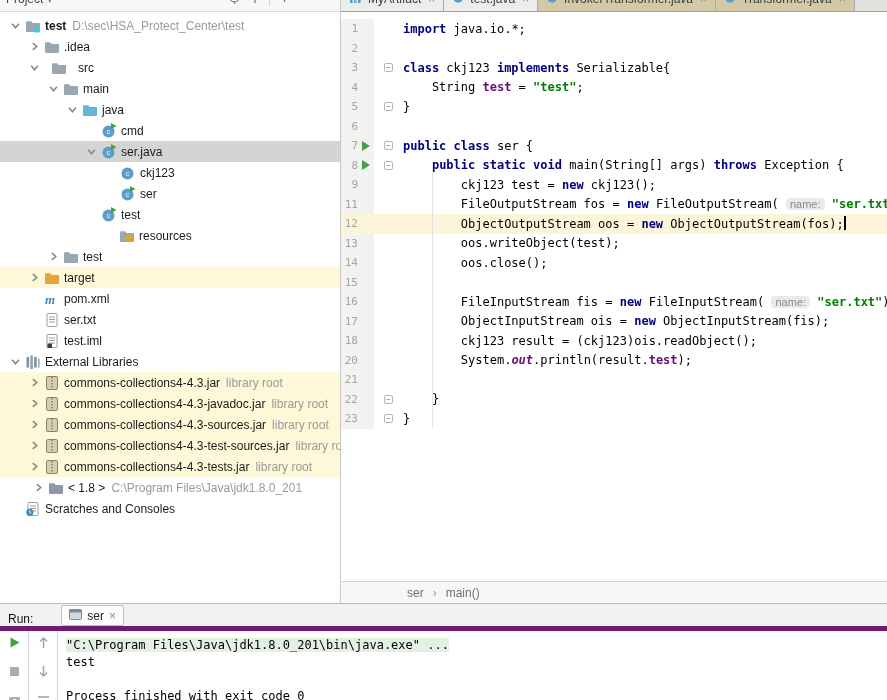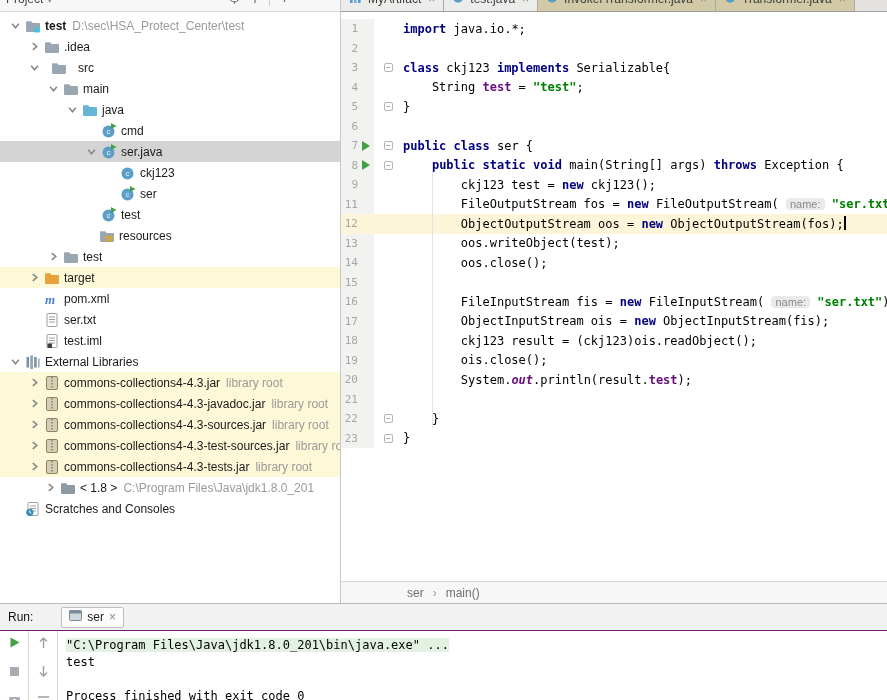--- a/index.html
+++ b/index.html
@@ -59,22 +59,22 @@
   .caret { display:inline-block; width:0; height:14px; border-left:2px solid #000; vertical-align:-2px; }
   .indent-guide { position:absolute; width:1px; background:#e3e3e3; left:91px; }
 
   
   .breadcrumb { height:22px; flex:none; background:#f7f7f7; border-top:1px solid #d4d4d4;
                 display:flex; align-items:center; padding-left:66px; color:#707070; gap:9px; }
   .bc-sep { color:#a0a0a0; }
 
   
   .run-panel { flex:1; border-top:1px solid #b9b9b9; background:#fff; display:flex; flex-direction:column; overflow:hidden; }
-  .run-tabrow { height:27px; flex:none; background:#f2f2f2; border-bottom:1px solid #701a75;
-                display:flex; align-items:center; }
+  .run-tabrow { height:27px; flex:none; background:#f2f2f2; border-bottom:5px solid #701a75;
+                display:flex; align-items:flex-end; }
   .run-label { padding:0 10px 0 8px; color:#111; }
   .run-tab { height:21px; display:flex; align-items:center; gap:5px; padding:0 7px; background:#fcfcfc;
              border:1px solid #c0c0c0; border-radius:2px; margin-left:18px; }
   .run-tab .x { color:#8a8a8a; }
   .run-body { flex:1; display:flex; overflow:hidden; }
   .rtool { width:29px; flex:none; border-right:1px solid #d6d6d6; display:flex; flex-direction:column;
            align-items:center; padding-top:5px; gap:13px; }
   .console { flex:1; padding:6px 0 0 8px; font-family:"DejaVu Sans Mono", monospace; font-size:12px;
              line-height:17px; white-space:pre; overflow:hidden; color:#000; }
   .cmd-bg { background:#e3f1e3; }
@@ -247,21 +247,21 @@
         </div>
         <div class="tree-row" style="padding-left: 82px;">
           <span class="chev"></span>
           <span class="t-icon"><svg width="16" height="16" viewBox="0 0 16 16">
               <circle cx="7.5" cy="8.5" r="6" fill="#5b9ec7"></circle>
               <text x="7.5" y="11.2" font-size="8" fill="#eaf4fa" text-anchor="middle" font-family="Liberation Sans,sans-serif">c</text>
               <path d="M10 0l5.5 3L10 6z" fill="#43a047"></path>
             </svg></span>
           <span class="t-label">test</span>
         </div>
-        <div class="tree-row" style="padding-left: 80px;">
+        <div class="tree-row" style="padding-left: 100px;">
           <span class="chev"></span>
           <span class="t-icon"><svg width="16" height="16" viewBox="0 0 16 16">
               <path d="M1 4.2c0-.5.4-.9.9-.9h4.3l1.4 1.8H14c.6 0 1 .4 1 .9v7c0 .5-.4.9-1 .9H2c-.6 0-1-.4-1-.9z" fill="#9aa7b2"></path>
               <path d="M6 8.5h8M6 10.5h8M6 12.5h8" stroke="#d8a72c" stroke-width="1.4"></path>
             </svg></span>
           <span class="t-label">resources</span>
         </div>
         <div class="tree-row" style="padding-left: 44px;">
           <span class="chev">
             <svg width="9" height="9" viewBox="0 0 8 8">
@@ -380,21 +380,21 @@
               <path d="M2.5 1L6 4 2.5 7" stroke="#878787" stroke-width="1.4" fill="none"></path>
             </svg>
           </span>
           <span class="t-icon"><svg width="16" height="16" viewBox="0 0 16 16">
               <rect x="2.5" y="1.5" width="11" height="13" rx="1.5" fill="#d7cdb2" stroke="#8d8468"></rect>
               <path d="M8 2v12" stroke="#6b6b6b" stroke-width="1.2" stroke-dasharray="1.6 1.4"></path>
             </svg></span>
           <span class="t-label">commons-collections4-4.3-tests.jar</span>
           <span class="t-secondary">library root</span>
         </div>
-        <div class="tree-row" style="padding-left: 41px;">
+        <div class="tree-row" style="padding-left: 29px;">
           <span class="chev">
             <svg width="9" height="9" viewBox="0 0 8 8">
               <path d="M2.5 1L6 4 2.5 7" stroke="#878787" stroke-width="1.4" fill="none"></path>
             </svg>
           </span>
           <span class="t-icon"><svg width="16" height="16" viewBox="0 0 16 16">
               <path d="M1 4.2c0-.5.4-.9.9-.9h4.3l1.4 1.8H14c.6 0 1 .4 1 .9v7c0 .5-.4.9-1 .9H2c-.6 0-1-.4-1-.9z" fill="#8d9aa5"></path>
             </svg></span>
           <span class="t-label">&lt; 1.8 &gt;</span>
           <span class="t-secondary">C:\Program Files\Java\jdk1.8.0_201</span>
@@ -428,21 +428,20 @@
                 </svg></span></span><span class="foldc"><span class="fold-box">−</span></span><span class="ctext"><span class="tok-pl">    </span><span class="tok-kw">public static void</span><span class="tok-pl"> main(String[] args) </span><span class="tok-kw">throws</span><span class="tok-pl"> Exception {</span></span></div>
           <div class="code-line"><span class="gut"><span class="num">9</span><span class="rmark"></span></span><span class="foldc"></span><span class="ctext"><span class="tok-pl">        ckj123 test = </span><span class="tok-kw">new</span><span class="tok-pl"> ckj123();</span></span></div>
           <div class="code-line"><span class="gut"><span class="num">11</span><span class="rmark"></span></span><span class="foldc"></span><span class="ctext"><span class="tok-pl">        FileOutputStream fos = </span><span class="tok-kw">new</span><span class="tok-pl"> FileOutputStream( </span><span class="tok-hint">name:</span><span class="tok-pl"> </span><span class="tok-str">"ser.txt"</span></span></div>
           <div class="code-line current"><span class="gut"><span class="num">12</span><span class="rmark"></span></span><span class="foldc"></span><span class="ctext"><span class="tok-pl">        ObjectOutputStream oos = </span><span class="tok-kw">new</span><span class="tok-pl"> ObjectOutputStream(fos);</span><span class="caret"></span></span></div>
           <div class="code-line"><span class="gut"><span class="num">13</span><span class="rmark"></span></span><span class="foldc"></span><span class="ctext"><span class="tok-pl">        oos.writeObject(test);</span></span></div>
           <div class="code-line"><span class="gut"><span class="num">14</span><span class="rmark"></span></span><span class="foldc"></span><span class="ctext"><span class="tok-pl">        oos.close();</span></span></div>
           <div class="code-line"><span class="gut"><span class="num">15</span><span class="rmark"></span></span><span class="foldc"></span><span class="ctext"></span></div>
           <div class="code-line"><span class="gut"><span class="num">16</span><span class="rmark"></span></span><span class="foldc"></span><span class="ctext"><span class="tok-pl">        FileInputStream fis = </span><span class="tok-kw">new</span><span class="tok-pl"> FileInputStream( </span><span class="tok-hint">name:</span><span class="tok-pl"> </span><span class="tok-str">"ser.txt"</span><span class="tok-pl">);</span></span></div>
           <div class="code-line"><span class="gut"><span class="num">17</span><span class="rmark"></span></span><span class="foldc"></span><span class="ctext"><span class="tok-pl">        ObjectInputStream ois = </span><span class="tok-kw">new</span><span class="tok-pl"> ObjectInputStream(fis);</span></span></div>
           <div class="code-line"><span class="gut"><span class="num">18</span><span class="rmark"></span></span><span class="foldc"></span><span class="ctext"><span class="tok-pl">        ckj123 result = (ckj123)ois.readObject();</span></span></div>
-          <div class="code-line"><span class="gut"><span class="num">19</span><span class="rmark"></span></span><span class="foldc"></span><span class="ctext"><span class="tok-pl">        ois.close();</span></span></div>
           <div class="code-line"><span class="gut"><span class="num">20</span><span class="rmark"></span></span><span class="foldc"></span><span class="ctext"><span class="tok-pl">        System.</span><span class="tok-sfld">out</span><span class="tok-pl">.println(result.</span><span class="tok-fld">test</span><span class="tok-pl">);</span></span></div>
           <div class="code-line"><span class="gut"><span class="num">21</span><span class="rmark"></span></span><span class="foldc"></span><span class="ctext"></span></div>
           <div class="code-line"><span class="gut"><span class="num">22</span><span class="rmark"></span></span><span class="foldc"><span class="fold-box">−</span></span><span class="ctext"><span class="tok-pl">    }</span></span></div>
           <div class="code-line"><span class="gut"><span class="num">23</span><span class="rmark"></span></span><span class="foldc"><span class="fold-box">−</span></span><span class="ctext"><span class="tok-pl">}</span></span></div>
         </div>
       <div class="breadcrumb">
           <span>ser</span>
           <span class="bc-sep">›</span>
           <span>main()</span>
         </div>

